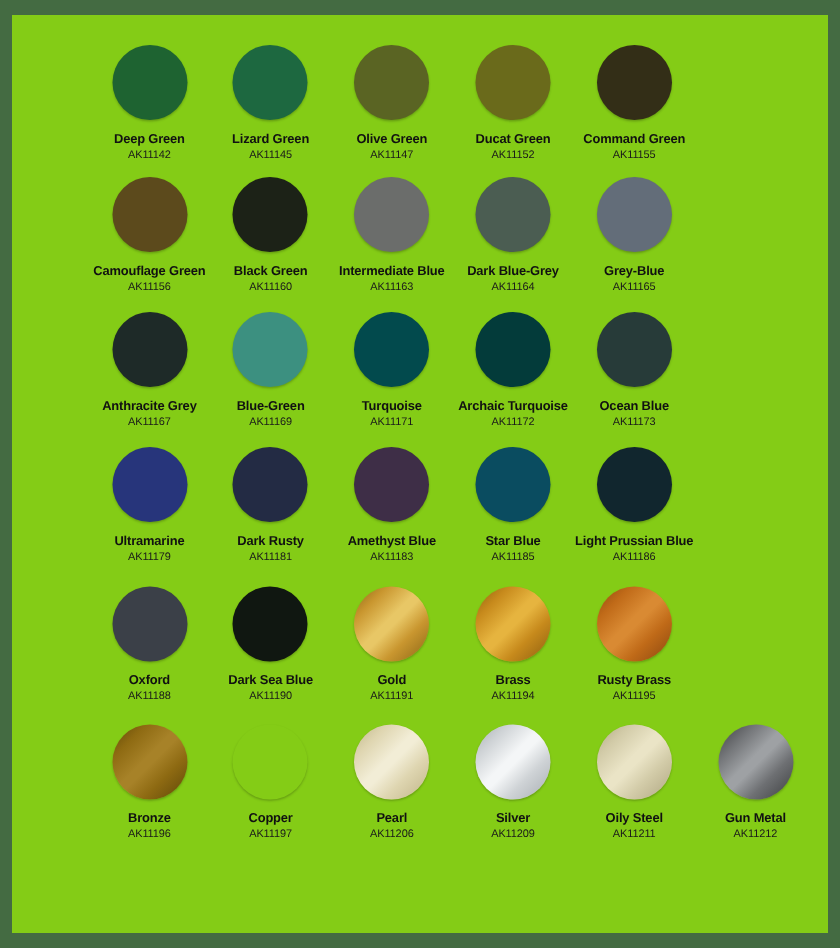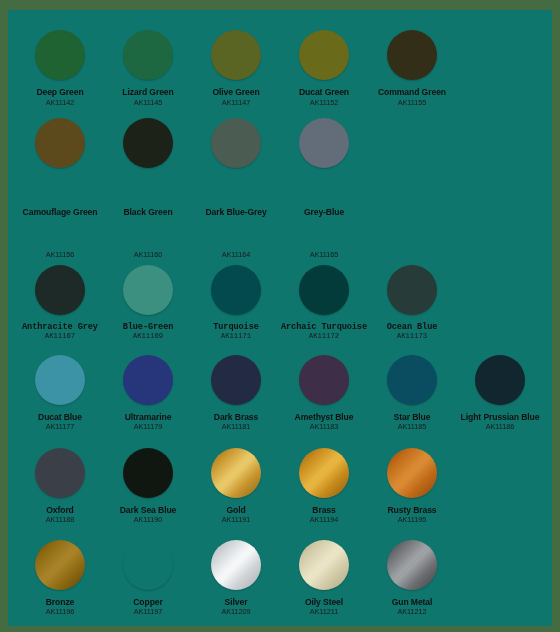--- a/index.html
+++ b/index.html
@@ -19,25 +19,26 @@
     width: 560px;
     height: 632px;
     background: #446B42;
     padding: 10px 8px;
     display: flex;
     flex-direction: column;
   }
 
   #chart-card {
     flex: 1;
-    background: #0f766e;
+    background: #84cc16;
     display: flex;
     flex-direction: column;
     justify-content: flex-start;
     padding: 14px 8px 10px 8px;
+    align-items: flex-end;
   }
 
   .swatch-grid {
     display: flex;
     flex-direction: column;
   }
 
   .swatch-row {
     display: grid;
     grid-template-columns: repeat(6, 1fr);
@@ -80,22 +81,22 @@
     font-size: 7.3px;
     color: #1a1a1a;
     text-align: center;
     line-height: 9px;
     letter-spacing: -0.05px;
     margin-top: 0.5px;
   }
 
   
   .swatch-row[data-row="0"] .swatch-cell { min-height: 88px; }
-  .swatch-row[data-row="1"] .swatch-cell { min-height: 90px; gap: 32px; }
-  .swatch-row[data-row="2"] .swatch-cell { min-height: 90px; font-family: Liberation Mono, monospace; }
+  .swatch-row[data-row="1"] .swatch-cell { min-height: 90px; }
+  .swatch-row[data-row="2"] .swatch-cell { min-height: 90px; }
   .swatch-row[data-row="3"] .swatch-cell { min-height: 93px; }
   .swatch-row[data-row="4"] .swatch-cell { min-height: 92px; }
   .swatch-row[data-row="5"] .swatch-cell { min-height: 80px; }
 </style>
 </head>
 <body>
 
 <div id="color-chart-page">
   <div id="chart-card">
     <div class="swatch-grid" id="swatch-grid">
@@ -146,20 +147,27 @@
           </div>
           <div class="swatch-cell">
             <div class="swatch-disc-wrap">
               <div class="swatch-disc" style="background: rgb(28, 34, 23);"></div>
             </div>
             <div class="swatch-name">Black Green</div>
             <div class="swatch-code">AK11160</div>
           </div>
           <div class="swatch-cell">
             <div class="swatch-disc-wrap">
+              <div class="swatch-disc" style="background: rgb(107, 109, 107);"></div>
+            </div>
+            <div class="swatch-name">Intermediate Blue</div>
+            <div class="swatch-code">AK11163</div>
+          </div>
+          <div class="swatch-cell">
+            <div class="swatch-disc-wrap">
               <div class="swatch-disc" style="background: rgb(75, 93, 82);"></div>
             </div>
             <div class="swatch-name">Dark Blue-Grey</div>
             <div class="swatch-code">AK11164</div>
           </div>
           <div class="swatch-cell">
             <div class="swatch-disc-wrap">
               <div class="swatch-disc" style="background: rgb(99, 109, 121);"></div>
             </div>
             <div class="swatch-name">Grey-Blue</div>
@@ -199,37 +207,30 @@
             <div class="swatch-disc-wrap">
               <div class="swatch-disc" style="background: rgb(39, 59, 57);"></div>
             </div>
             <div class="swatch-name">Ocean Blue</div>
             <div class="swatch-code">AK11173</div>
           </div>
         </div>
         <div class="swatch-row" data-row="3">
           <div class="swatch-cell">
             <div class="swatch-disc-wrap">
-              <div class="swatch-disc" style="background: rgb(61, 147, 166);"></div>
-            </div>
-            <div class="swatch-name">Ducat Blue</div>
-            <div class="swatch-code">AK11177</div>
-          </div>
-          <div class="swatch-cell">
-            <div class="swatch-disc-wrap">
               <div class="swatch-disc" style="background: rgb(39, 53, 123);"></div>
             </div>
             <div class="swatch-name">Ultramarine</div>
             <div class="swatch-code">AK11179</div>
           </div>
           <div class="swatch-cell">
             <div class="swatch-disc-wrap">
               <div class="swatch-disc" style="background: rgb(35, 43, 68);"></div>
             </div>
-            <div class="swatch-name">Dark Brass</div>
+            <div class="swatch-name">Dark Rusty</div>
             <div class="swatch-code">AK11181</div>
           </div>
           <div class="swatch-cell">
             <div class="swatch-disc-wrap">
               <div class="swatch-disc" style="background: rgb(62, 46, 71);"></div>
             </div>
             <div class="swatch-name">Amethyst Blue</div>
             <div class="swatch-code">AK11183</div>
           </div>
           <div class="swatch-cell">
@@ -291,20 +292,27 @@
             </div>
             <div class="swatch-name">Bronze</div>
             <div class="swatch-code">AK11196</div>
           </div>
           <div class="swatch-cell">
             <div class="swatch-disc-wrap">
               <div class="swatch-disc"></div>
             </div>
             <div class="swatch-name">Copper</div>
             <div class="swatch-code">AK11197</div>
+          </div>
+          <div class="swatch-cell">
+            <div class="swatch-disc-wrap">
+              <div class="swatch-disc" style="background: linear-gradient(135deg, rgb(191, 180, 136) 0%, rgb(222, 213, 176) 22%, rgb(242, 237, 214) 45%, rgb(242, 237, 214) 52%, rgb(222, 213, 176) 70%, rgb(191, 180, 136) 100%);"></div>
+            </div>
+            <div class="swatch-name">Pearl</div>
+            <div class="swatch-code">AK11206</div>
           </div>
           <div class="swatch-cell">
             <div class="swatch-disc-wrap">
               <div class="swatch-disc" style="background: linear-gradient(135deg, rgb(167, 173, 178) 0%, rgb(207, 211, 214) 22%, rgb(244, 246, 247) 45%, rgb(244, 246, 247) 52%, rgb(207, 211, 214) 70%, rgb(167, 173, 178) 100%);"></div>
             </div>
             <div class="swatch-name">Silver</div>
             <div class="swatch-code">AK11209</div>
           </div>
           <div class="swatch-cell">
             <div class="swatch-disc-wrap">

